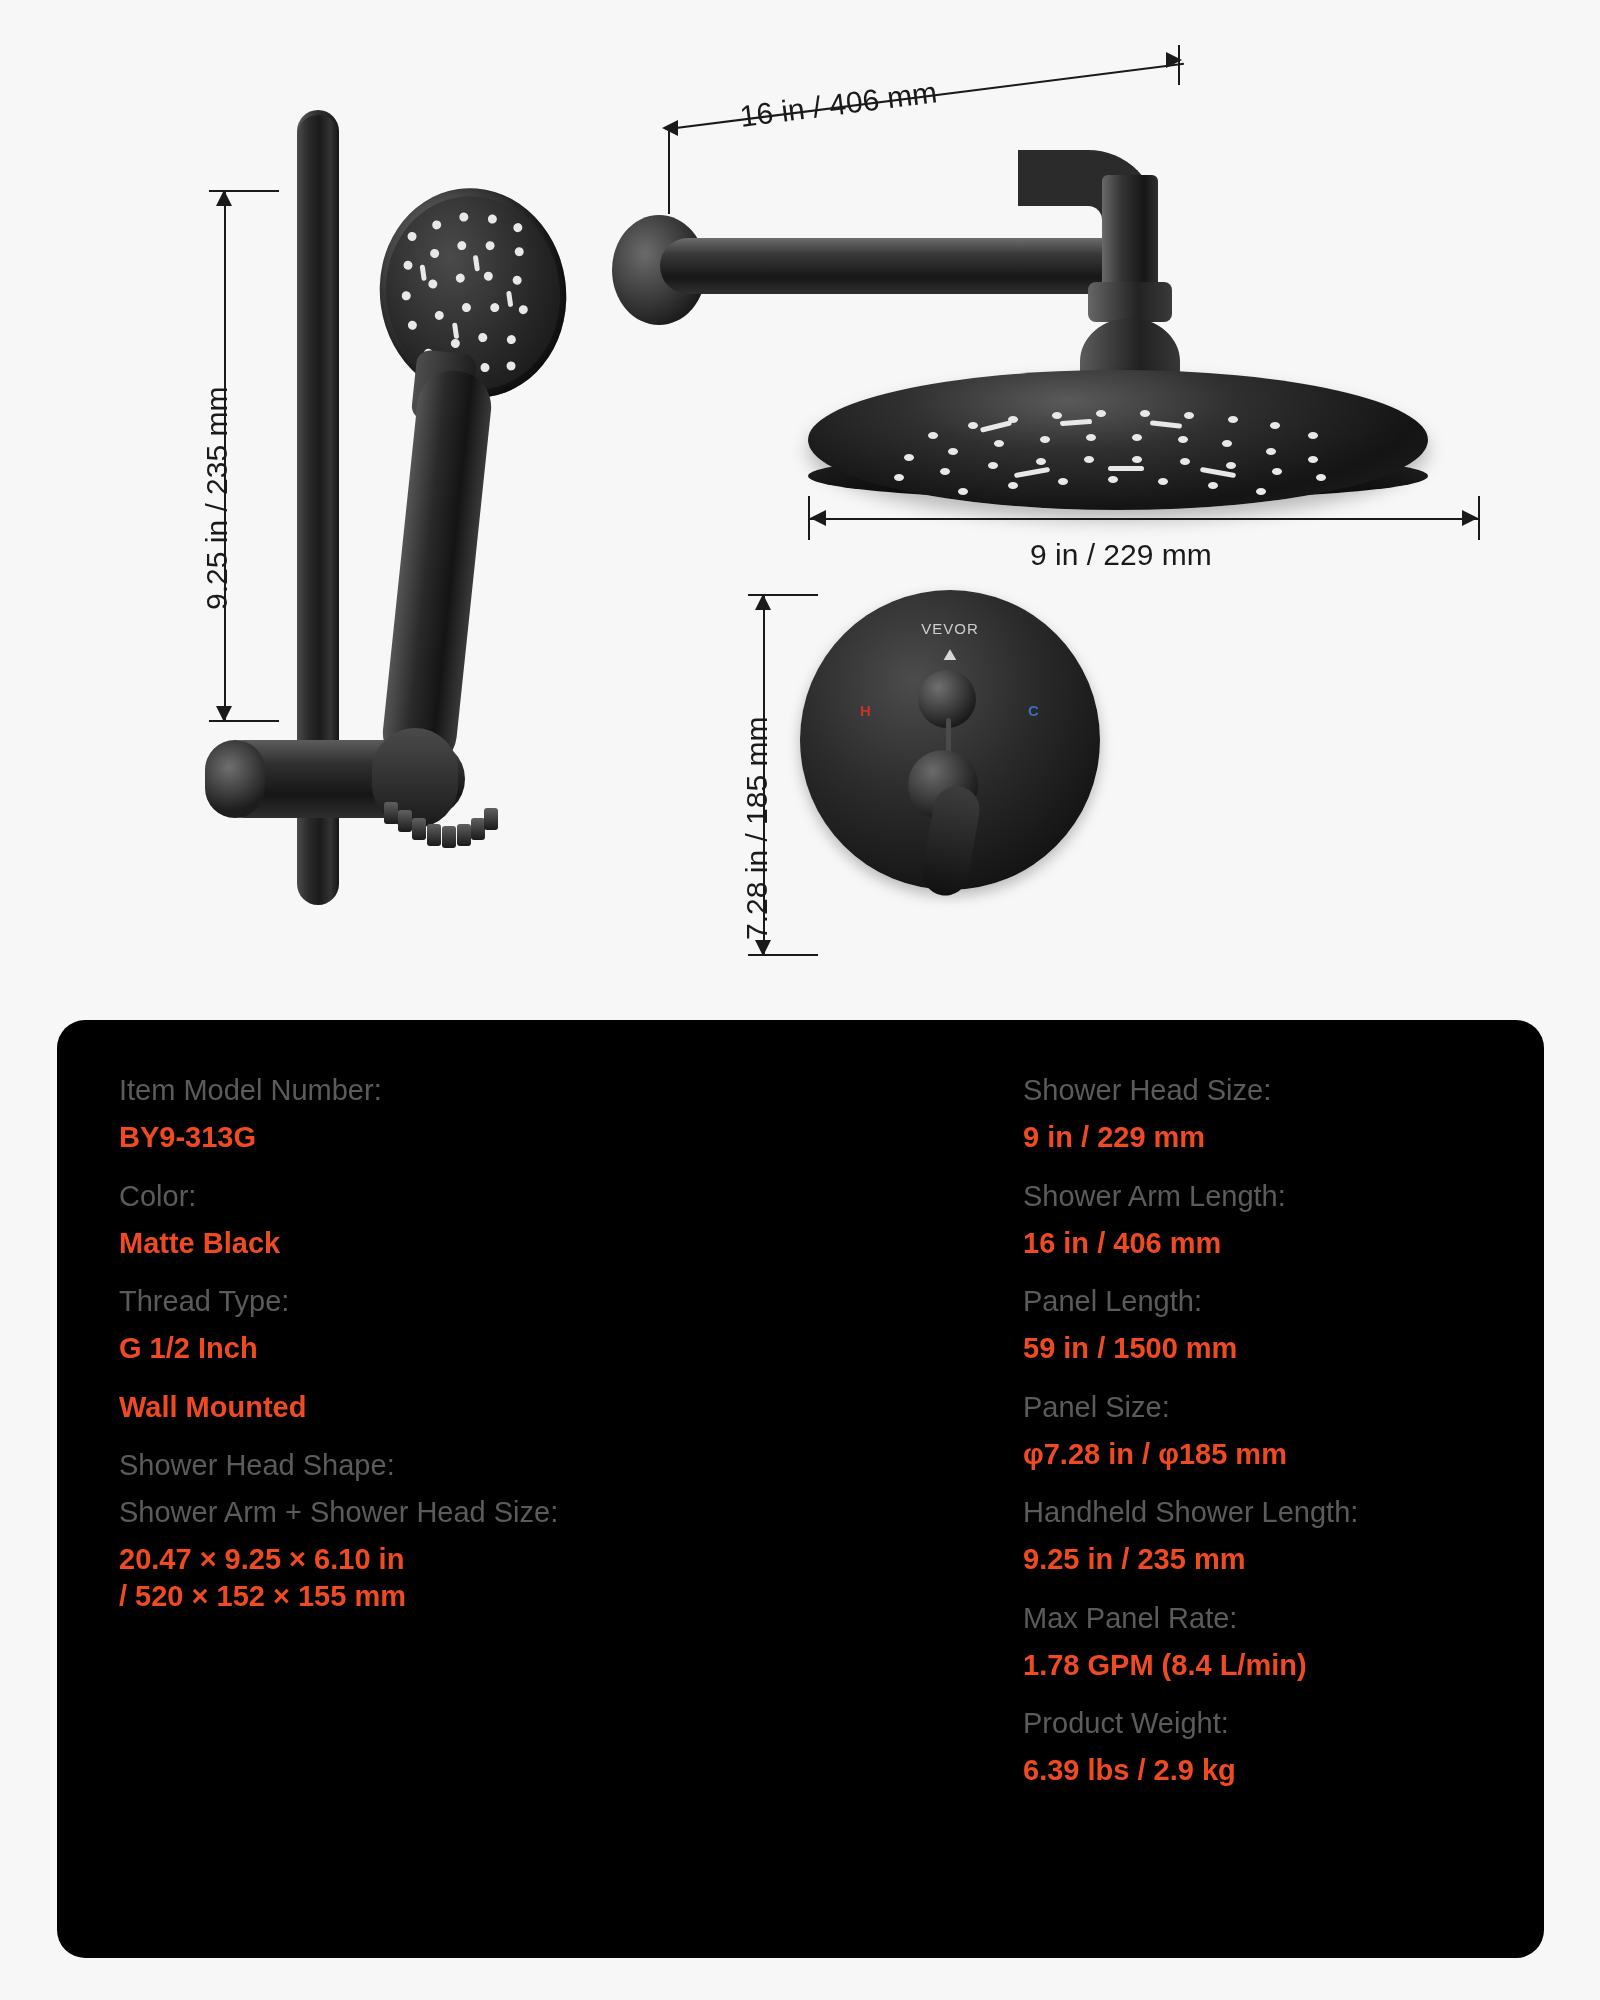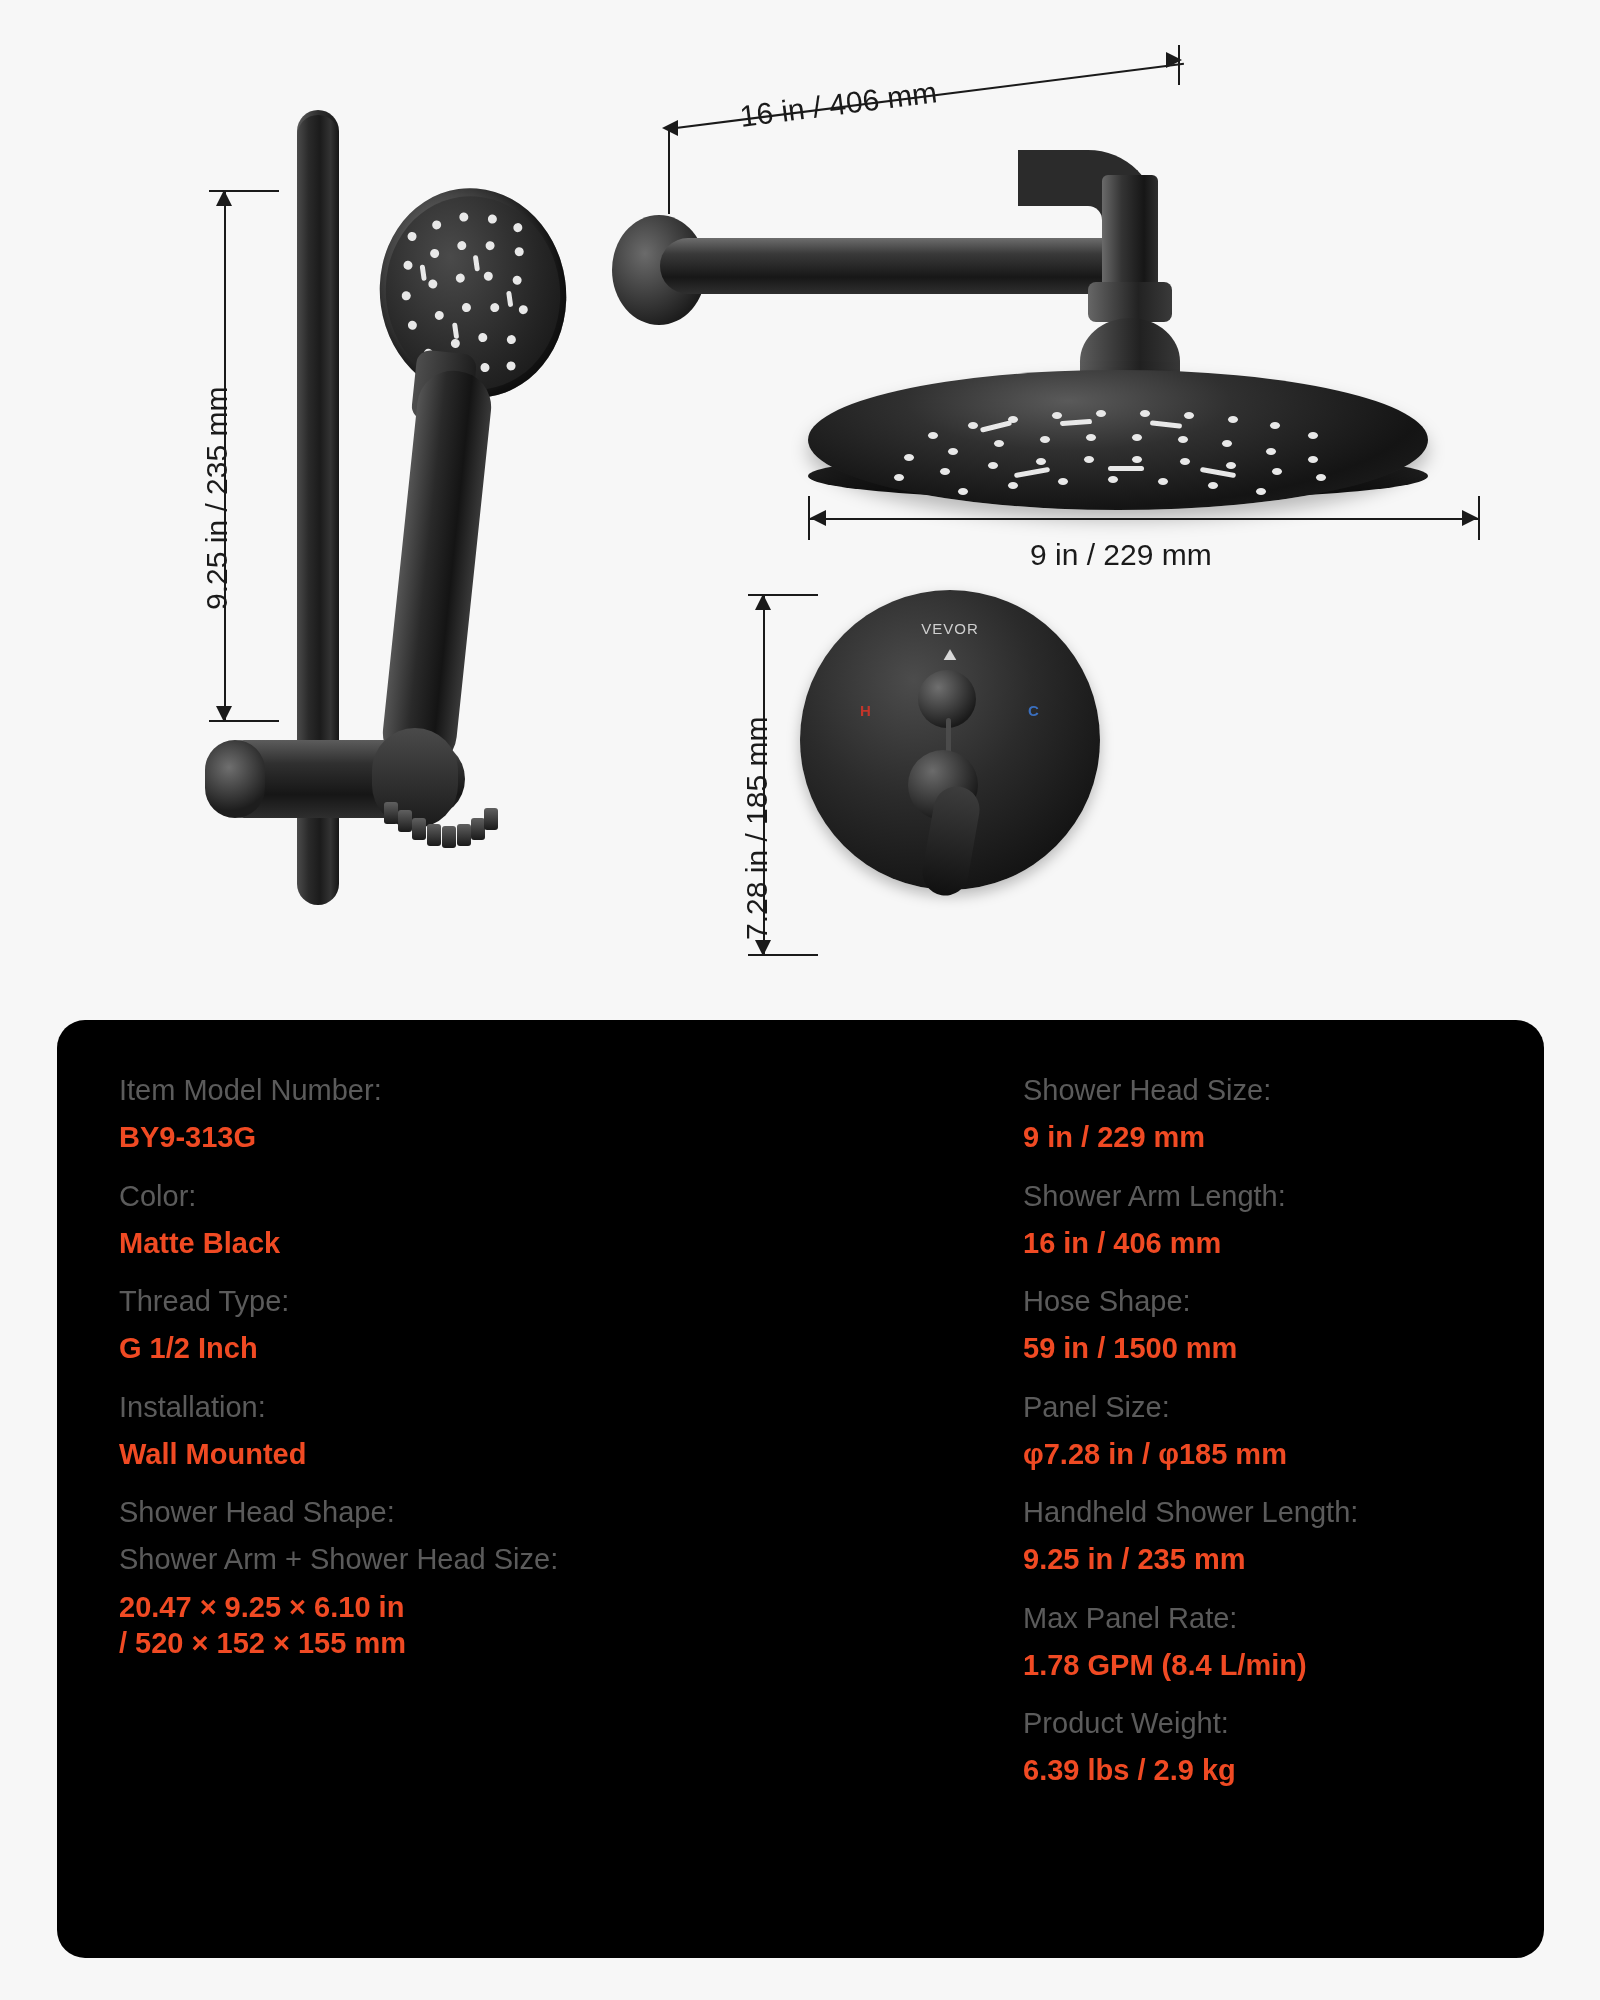--- a/index.html
+++ b/index.html
@@ -537,38 +537,37 @@
       <div class="spec-col left">
         <div class="spec-label">Item Model Number:</div>
         <div class="spec-value">BY9-313G</div>
 
         <div class="spec-label">Color:</div>
         <div class="spec-value">Matte Black</div>
 
         <div class="spec-label">Thread Type:</div>
         <div class="spec-value">G 1/2 Inch</div>
 
-        <div class="spec-label">Installation:</div>
         <div class="spec-value">Wall Mounted</div>
 
         <div class="spec-label">Shower Head Shape:</div>
 
         <div class="spec-label">Shower Arm + Shower Head Size:</div>
         <div class="spec-value multi">20.47 × 9.25 × 6.10 in</div>
         <div class="spec-value">/ 520 × 152 × 155 mm</div>
       </div>
 
       <div class="spec-col right" style="position:absolute;left:926px;top:0;width:560px;padding:52px 0 0 0;margin-left:40px;">
         <div class="spec-label">Shower Head Size:</div>
         <div class="spec-value">9 in / 229 mm</div>
 
         <div class="spec-label">Shower Arm Length:</div>
         <div class="spec-value">16 in / 406 mm</div>
 
-        <div class="spec-label">Hose Shape:</div>
+        <div class="spec-label">Panel Length:</div>
         <div class="spec-value">59 in / 1500 mm</div>
 
         <div class="spec-label">Panel Size:</div>
         <div class="spec-value">φ7.28 in / φ185 mm</div>
 
         <div class="spec-label">Handheld Shower Length:</div>
         <div class="spec-value">9.25 in / 235 mm</div>
 
         <div class="spec-label">Max Panel Rate:</div>
         <div class="spec-value">1.78 GPM (8.4 L/min)</div>

